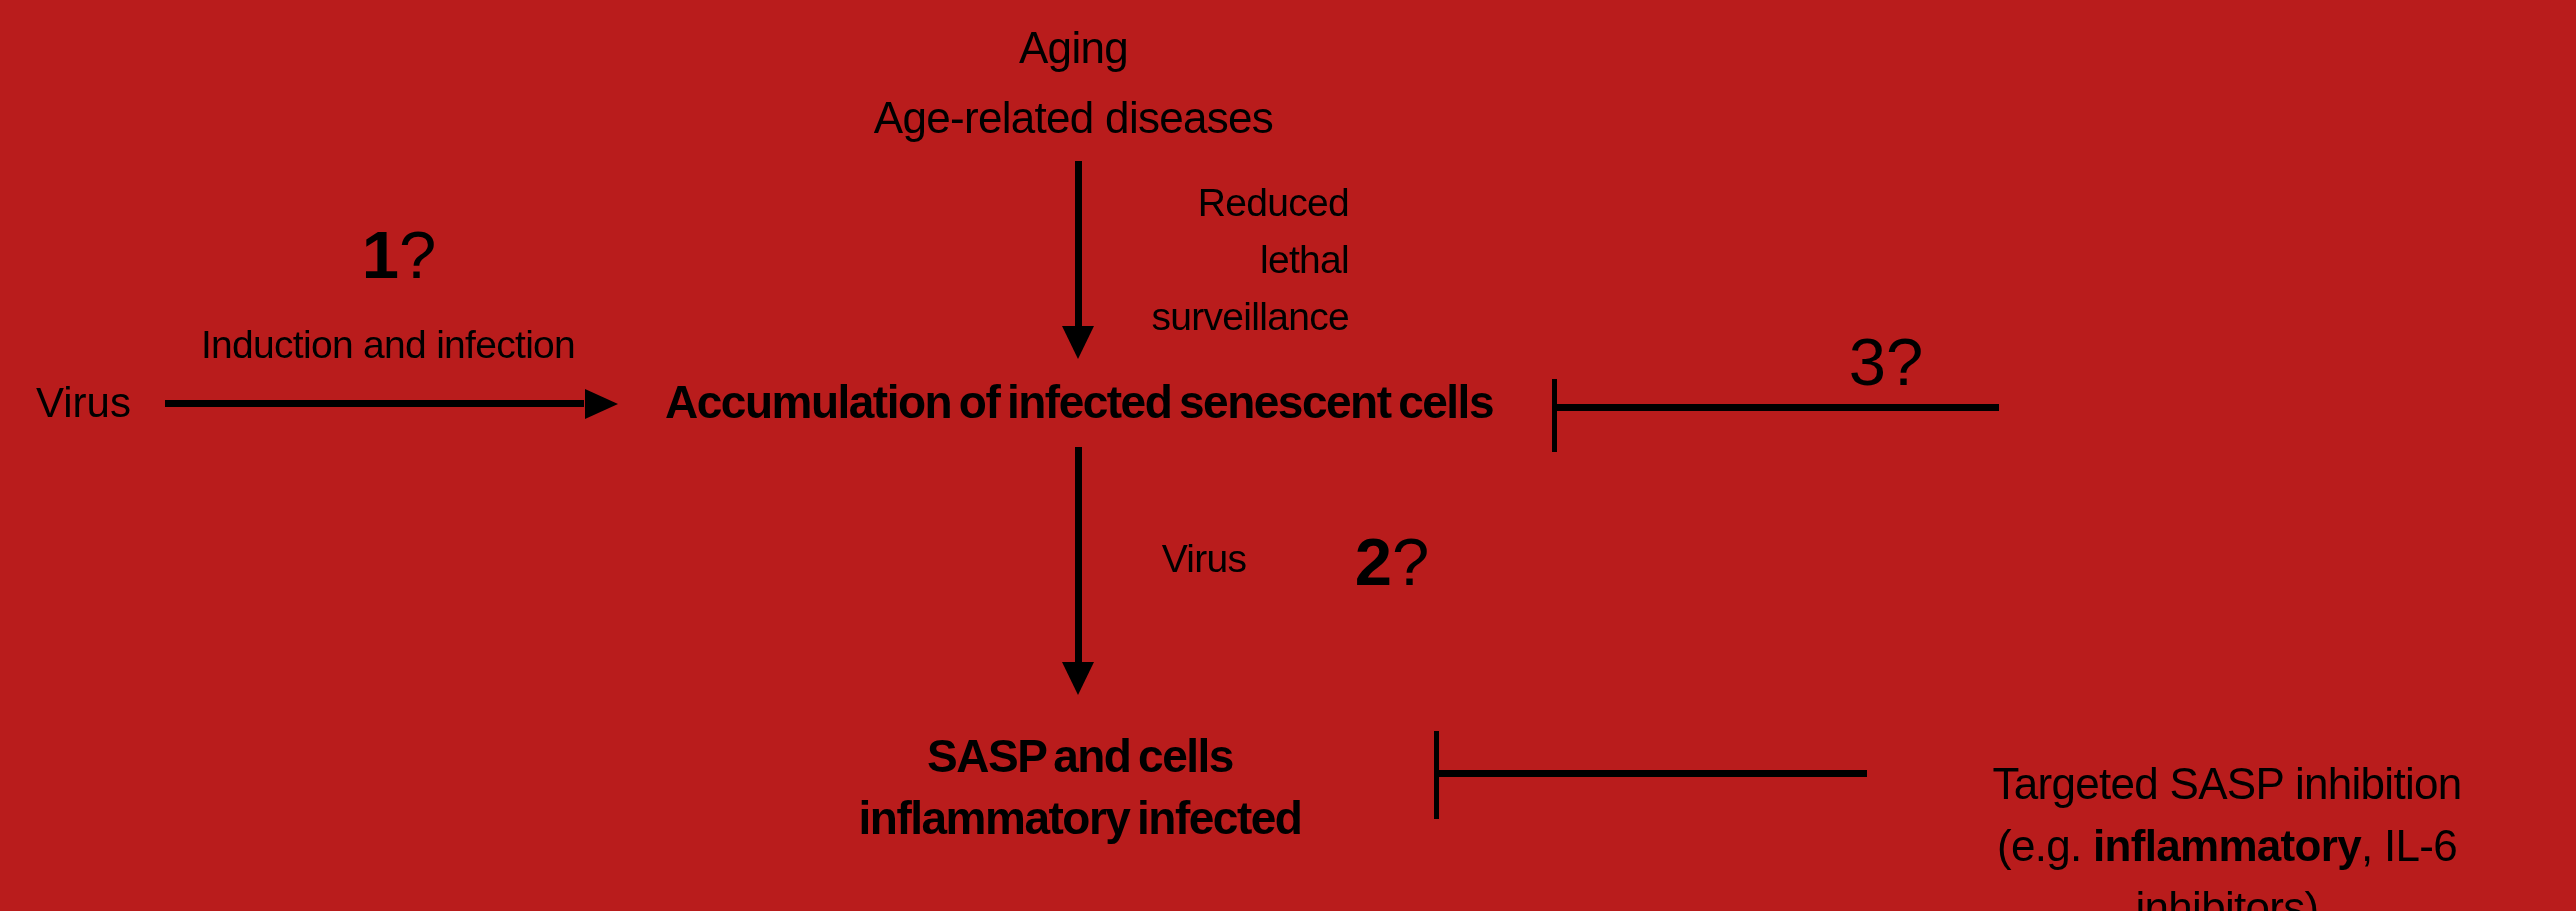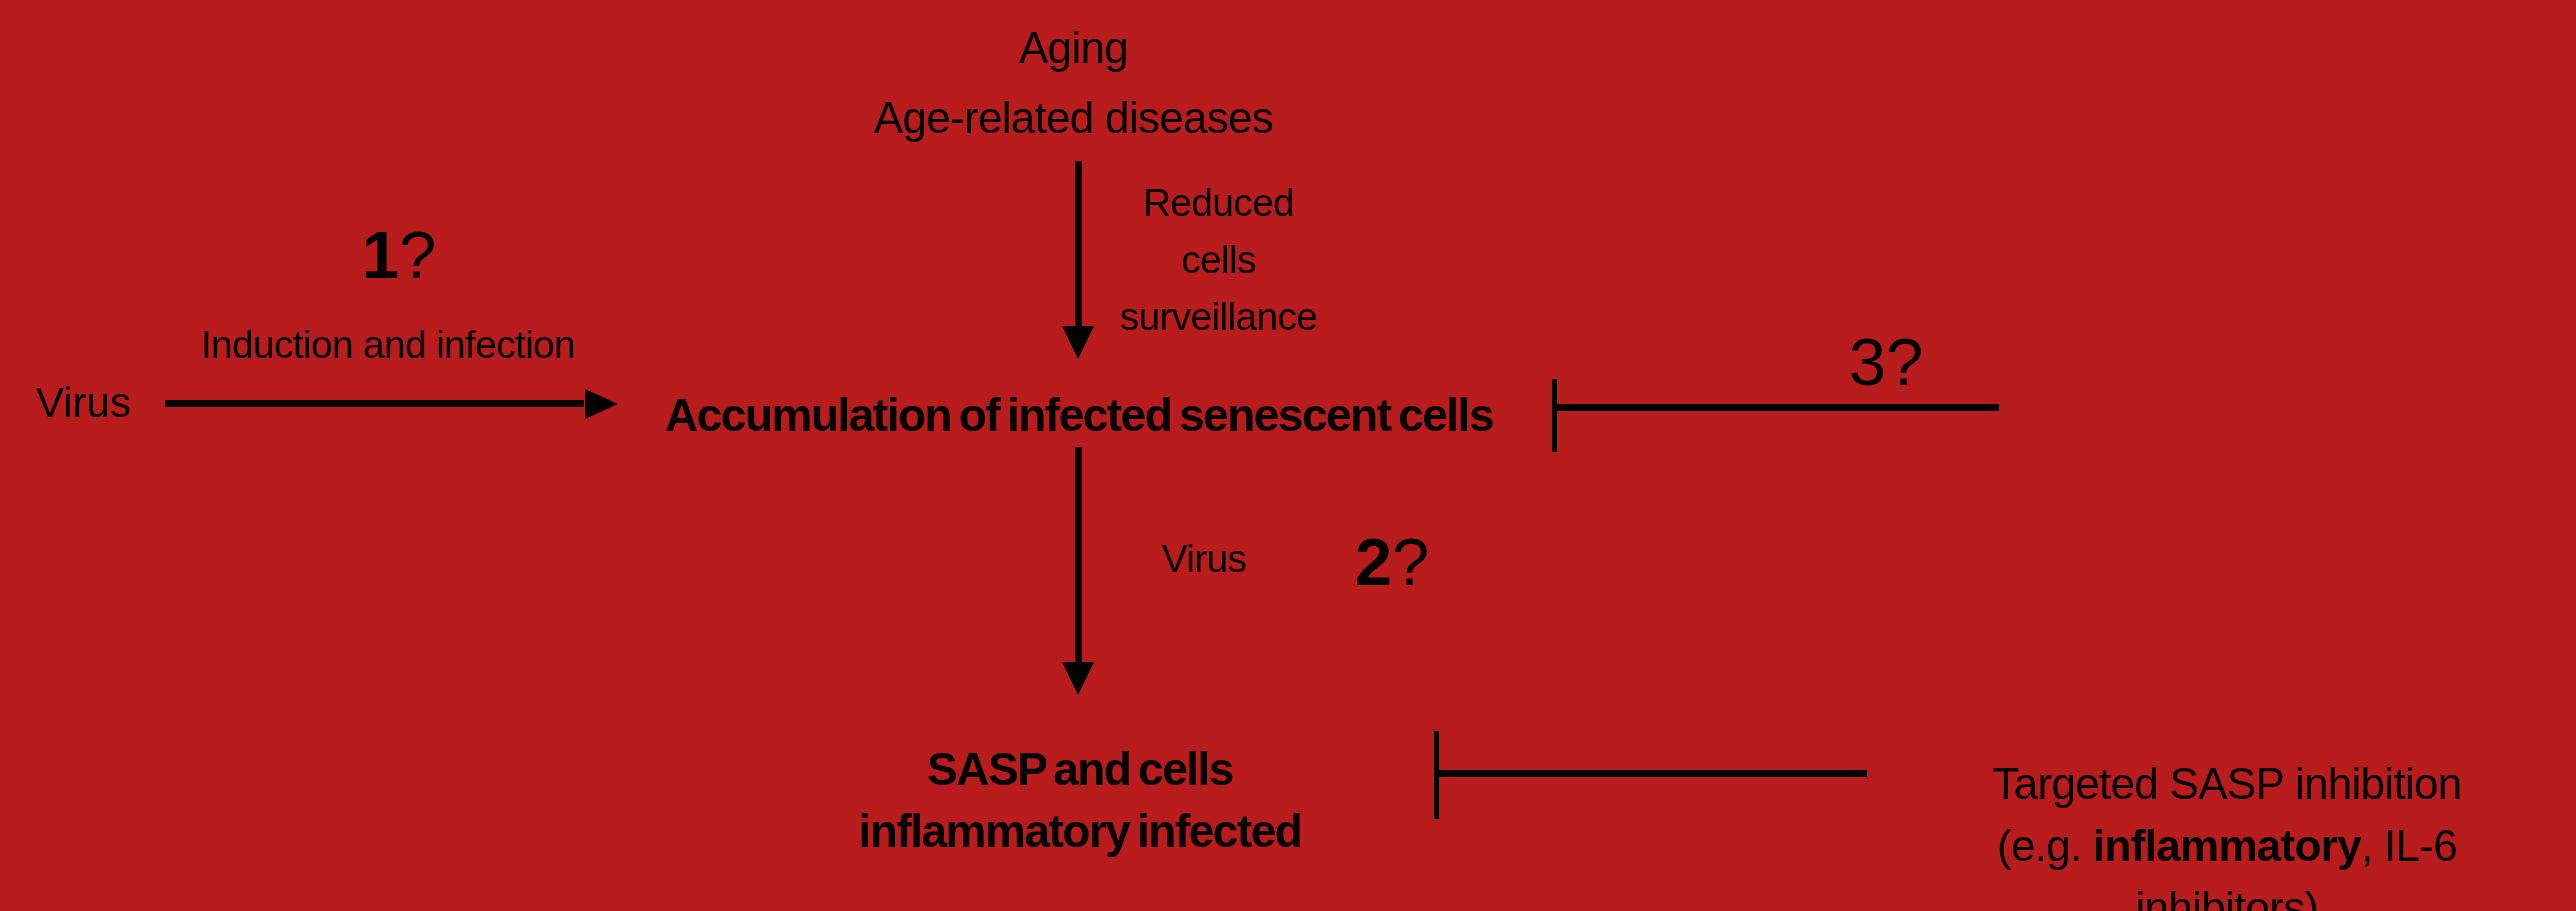--- a/index.html
+++ b/index.html
@@ -7,21 +7,21 @@
     position:relative;
     width:2576px;height:912px;
     background:#b91c1c;
     overflow:hidden;
     font-family:"Liberation Sans","DejaVu Sans",sans-serif;
     color:#000000;
   }
   .txt{position:absolute;text-align:center;line-height:1;white-space:nowrap;}
   .block{position:absolute;text-align:center;}
   .lbl{font-size:39px;letter-spacing:-0.7px;}
-  .node{font-weight:bold;letter-spacing:-1.5px;word-spacing:-3.6px;margin-top:13px;}
+  .node{font-weight:bold;letter-spacing:-1.5px;word-spacing:-3.6px;}
   .bignum{font-size:67px;letter-spacing:0;}
   .bignum .num{font-weight:bold;}
   .bignum.regular .num{font-weight:normal;}
   .shaft-h{position:absolute;background:#000000;}
   .shaft-v{position:absolute;background:#000000;}
   .head-down{
     position:absolute;width:0;height:0;
     border-left:16px solid transparent;
     border-right:16px solid transparent;
     border-top:33px solid #000000;
@@ -41,23 +41,23 @@
 <div id="canvas">
 
   <div class="block" style="left:711px;top:13px;width:725px;font-size:44px;line-height:70px;letter-spacing:-0.7px;">
     <div>Aging</div>
     <div>Age-related diseases</div>
   </div>
 
   <div class="shaft-v" style="left:1075px;top:161px;width:6.5px;height:165px;"></div>
   <div class="head-down" style="left:1062px;top:326px;"></div>
 
-  <div class="block lbl" style="left:1088px;top:174px;width:261px;line-height:57px;">
+  <div class="block lbl" style="left:1088px;top:174px;width:261px;line-height:57px;text-align:right;">
     <div>Reduced</div>
-    <div>cells</div>
+    <div>lethal</div>
     <div>surveillance</div>
   </div>
 
   <div class="txt bignum" style="left:319px;top:221px;width:160px;">
     <span class="num">1</span><span>?</span>
   </div>
   <div class="txt lbl" style="left:163px;top:325px;width:450px;">Induction and infection</div>
 
   <div class="txt" style="left:14.5px;top:382px;width:138px;font-size:42px;">Virus</div>
 

